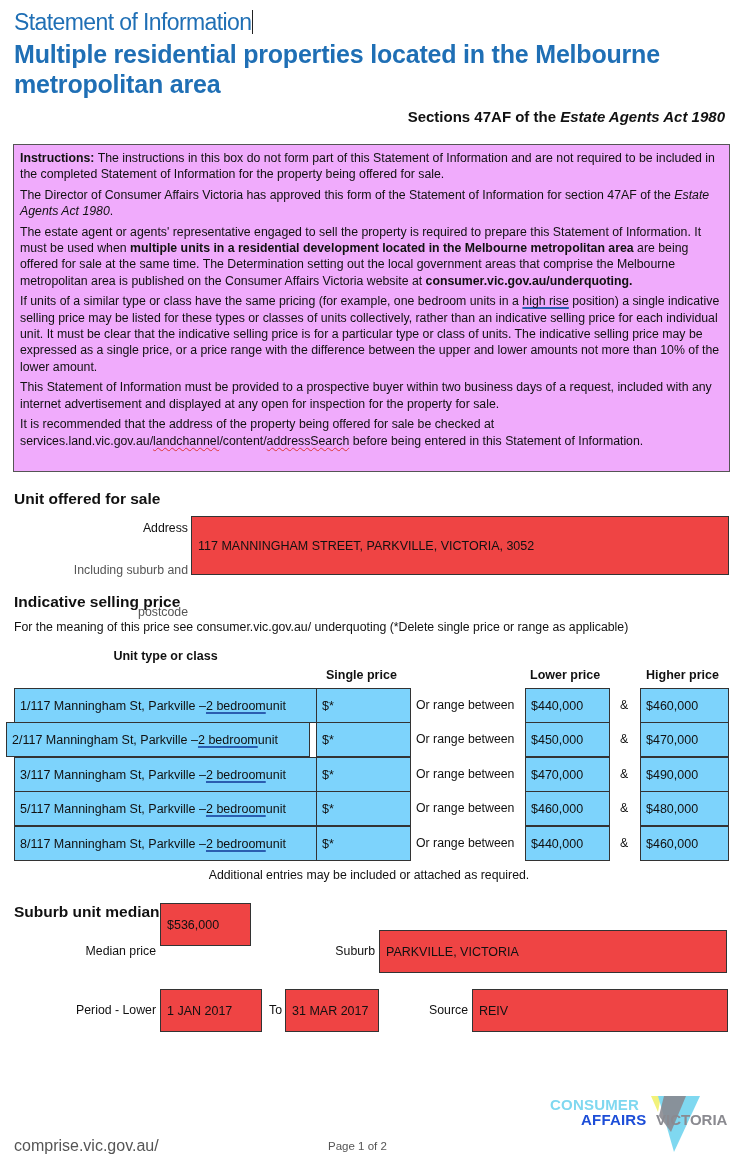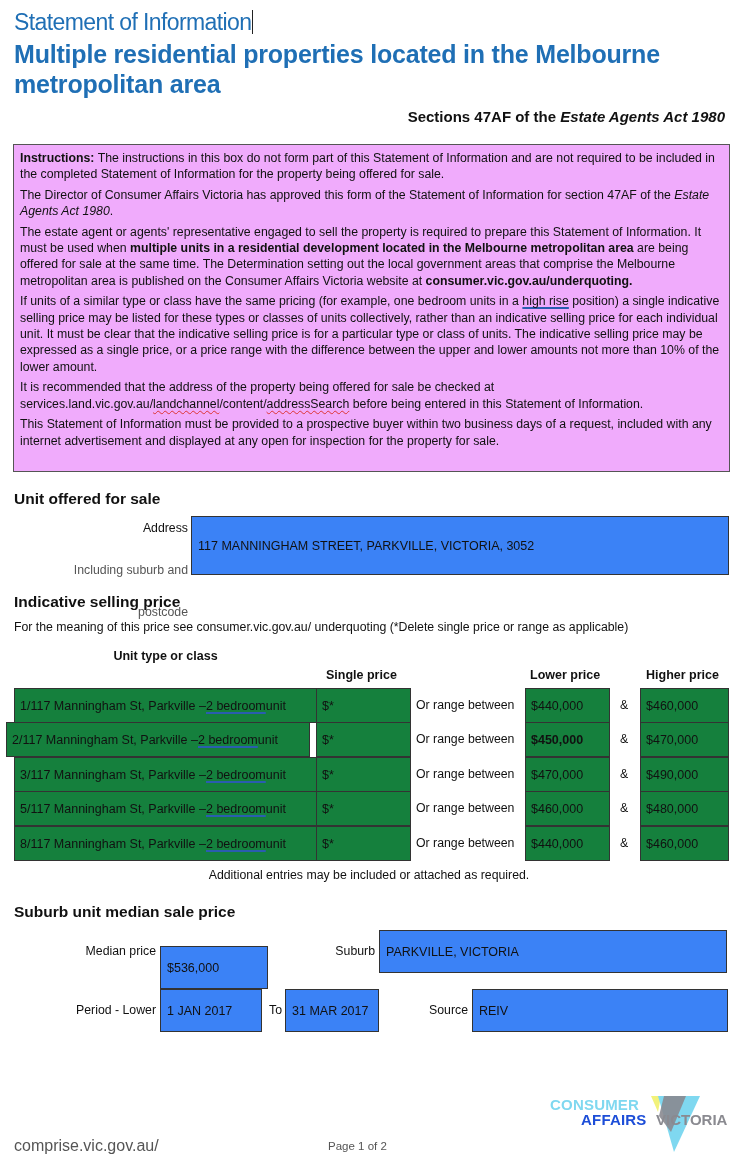--- a/index.html
+++ b/index.html
@@ -23,43 +23,43 @@
   .instructions {
     left: 13px; top: 144px; width: 703px; height: 315px;
     border: 1.5px solid #555; background: #f0abfc;
     padding: 5px 6px 6px 6px; box-sizing: content-box;
     font-size: 12.3px; line-height: 16.4px; color: #111;
   }
   .instructions p { margin: 0 0 4px 0; }
   .squiggle { text-decoration: underline wavy #d33; text-decoration-thickness: 1px; text-underline-offset: 2px; }
   .blue-ul { text-decoration: underline; text-decoration-color: #2a5db0; text-decoration-thickness: 1.5px; text-underline-offset: 2px; }
   h2.sec { margin: 0; font-size: 15.5px; font-weight: bold; color: #111; }
-  .box { border: 1.5px solid #333; background: #3b82f6; box-sizing: border-box; font-size: 12.5px; display: flex; align-items: center; padding-left: 6px; }
+  .box { border: 1.5px solid #333; background: #ef4444; box-sizing: border-box; font-size: 12.5px; display: flex; align-items: center; padding-left: 6px; }
   .lbl-right { text-align: right; font-size: 12.3px; color: #111; }
   .muted { color: #555; margin-top: 25px; }
   .note { font-size: 12.3px; color: #111; }
-  .cell { position: absolute; border: 1.5px solid #333; box-sizing: border-box; background: #15803d; font-size: 12.5px; display: flex; align-items: center; padding-left: 5px; }
+  .cell { position: absolute; border: 1.5px solid #333; box-sizing: border-box; background: #7dd3fc; font-size: 12.5px; display: flex; align-items: center; padding-left: 5px; }
   .colhead { font-size: 12.5px; font-weight: bold; color: #111; }
   .footer-url { font-size: 16px; color: #555; }
   .page-num { font-size: 11.5px; color: #555; }
 </style>
 </head>
 <body>
 
 <div class="abs title-small"><span>Statement of Information</span><span class="cursor"></span></div>
 <div class="abs title-big">Multiple residential properties located in the Melbourne metropolitan area</div>
 <div class="abs sections"><span>Sections 47AF of the </span><i>Estate Agents Act 1980</i></div>
 
 <div class="abs instructions">
   <p><b>Instructions:</b><span> The instructions in this box do not form part of this Statement of Information and are not required to be included in the completed Statement of Information for the property being offered for sale.</span></p>
   <p><span>The Director of Consumer Affairs Victoria has approved this form of the Statement of Information for section 47AF of the </span><i>Estate Agents Act 1980</i><span>.</span></p>
   <p><span>The estate agent or agents' representative engaged to sell the property is required to prepare this Statement of Information. It must be used when </span><b>multiple units in a residential development located in the Melbourne metropolitan area</b><span> are being offered for sale at the same time. The Determination setting out the local government areas that comprise the Melbourne metropolitan area is published on the Consumer Affairs Victoria website at </span><b>consumer.vic.gov.au/underquoting.</b></p>
   <p><span>If units of a similar type or class have the same pricing (for example, one bedroom units in a </span><span class="blue-ul">high rise</span><span> position) a single indicative selling price may be listed for these types or classes of units collectively, rather than an indicative selling price for each individual unit. It must be clear that the indicative selling price is for a particular type or class of units. The indicative selling price may be expressed as a single price, or a price range with the difference between the upper and lower amounts not more than 10% of the lower amount.</span></p>
+  <p>This Statement of Information must be provided to a prospective buyer within two business days of a request, included with any internet advertisement and displayed at any open for inspection for the property for sale.</p>
   <p><span>It is recommended that the address of the property being offered for sale be checked at services.land.vic.gov.au/</span><span class="squiggle">landchannel</span><span>/content/</span><span class="squiggle">addressSearch</span><span> before being entered in this Statement of Information.</span></p>
-  <p>This Statement of Information must be provided to a prospective buyer within two business days of a request, included with any internet advertisement and displayed at any open for inspection for the property for sale.</p>
 </div>
 
 <h2 class="abs sec" style="left:14px; top:490px;">Unit offered for sale</h2>
 <div class="abs lbl-right" style="left:40px; top:520px; width:148px; line-height:17px;">
   <div>Address</div>
   <div class="muted">Including suburb and</div>
   <div class="muted">postcode</div>
 </div>
 <div class="abs box" style="left:191px; top:516px; width:538px; height:59px;">117 MANNINGHAM STREET, PARKVILLE, VICTORIA, 3052</div>
 
@@ -83,21 +83,21 @@
     <div class="cell" style="left:525px; top:688px; width:85px; height:35px;">$440,000</div>
     <div class="abs note" style="left:620px; top:698px;">&amp;</div>
     <div class="cell" style="left:640px; top:688px; width:89px; height:35px;">$460,000</div>
     <div class="cell" style="left:6px; top:722px; width:304px; height:35px;">
       <span>2/117 Manningham St, Parkville – </span>
       <span class="blue-ul">2 bedroom</span>
       <span> unit</span>
     </div>
     <div class="cell" style="left:316px; top:722px; width:95px; height:35px;">$*</div>
     <div class="abs note" style="left:416px; top:732px;">Or range between</div>
-    <div class="cell" style="left:525px; top:722px; width:85px; height:35px;font-weight:bold;">$450,000</div>
+    <div class="cell" style="left:525px; top:722px; width:85px; height:35px;">$450,000</div>
     <div class="abs note" style="left:620px; top:732px;">&amp;</div>
     <div class="cell" style="left:640px; top:722px; width:89px; height:35px;">$470,000</div>
     <div class="cell" style="left:14px; top:757px; width:304px; height:35px;">
       <span>3/117 Manningham St, Parkville – </span>
       <span class="blue-ul">2 bedroom</span>
       <span> unit</span>
     </div>
     <div class="cell" style="left:316px; top:757px; width:95px; height:35px;">$*</div>
     <div class="abs note" style="left:416px; top:767px;">Or range between</div>
     <div class="cell" style="left:525px; top:757px; width:85px; height:35px;">$470,000</div>
@@ -122,21 +122,21 @@
     <div class="abs note" style="left:416px; top:836px;">Or range between</div>
     <div class="cell" style="left:525px; top:826px; width:85px; height:35px;">$440,000</div>
     <div class="abs note" style="left:620px; top:836px;">&amp;</div>
     <div class="cell" style="left:640px; top:826px; width:89px; height:35px;">$460,000</div>
   </div>
 
 <div class="abs note" style="left:0; top:868px; width:738px; text-align:center;">Additional entries may be included or attached as required.</div>
 
 <h2 class="abs sec" style="left:14px; top:903px;">Suburb unit median sale price</h2>
 <div class="abs lbl-right" style="left:40px; top:944px; width:116px;">Median price</div>
-<div class="abs box" style="left:160px; top:946px; width:108px; height:43px;">$536,000</div>
+<div class="abs box" style="left:160px; top:903px; width:91px; height:43px;">$536,000</div>
 <div class="abs lbl-right" style="left:300px; top:944px; width:75px;">Suburb</div>
 <div class="abs box" style="left:379px; top:930px; width:348px; height:43px;">PARKVILLE, VICTORIA</div>
 
 <div class="abs lbl-right" style="left:40px; top:1003px; width:116px;">Period - Lower</div>
 <div class="abs box" style="left:160px; top:989px; width:102px; height:43px;">1 JAN 2017</div>
 <div class="abs lbl-right" style="left:263px; top:1003px; width:19px;">To</div>
 <div class="abs box" style="left:285px; top:989px; width:94px; height:43px;">31 MAR 2017</div>
 <div class="abs lbl-right" style="left:400px; top:1003px; width:68px;">Source</div>
 <div class="abs box" style="left:472px; top:989px; width:256px; height:43px;">REIV</div>
 

